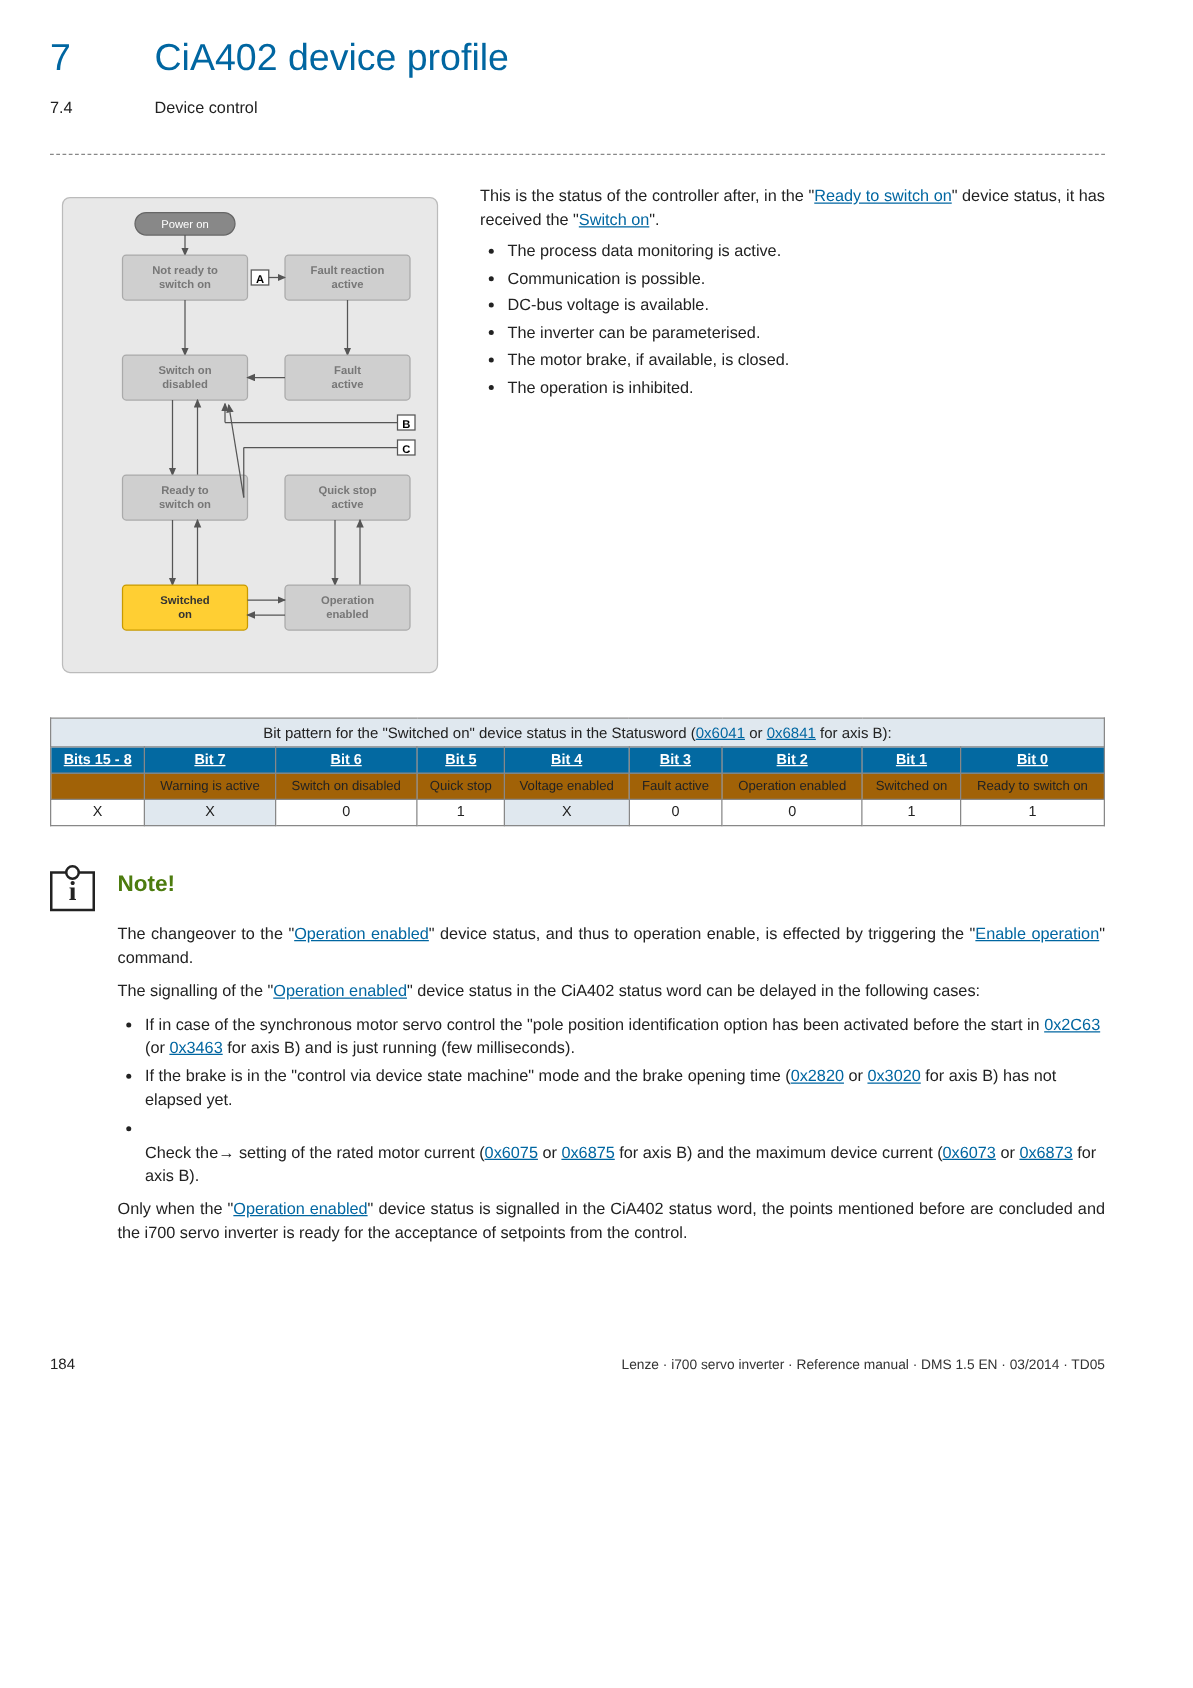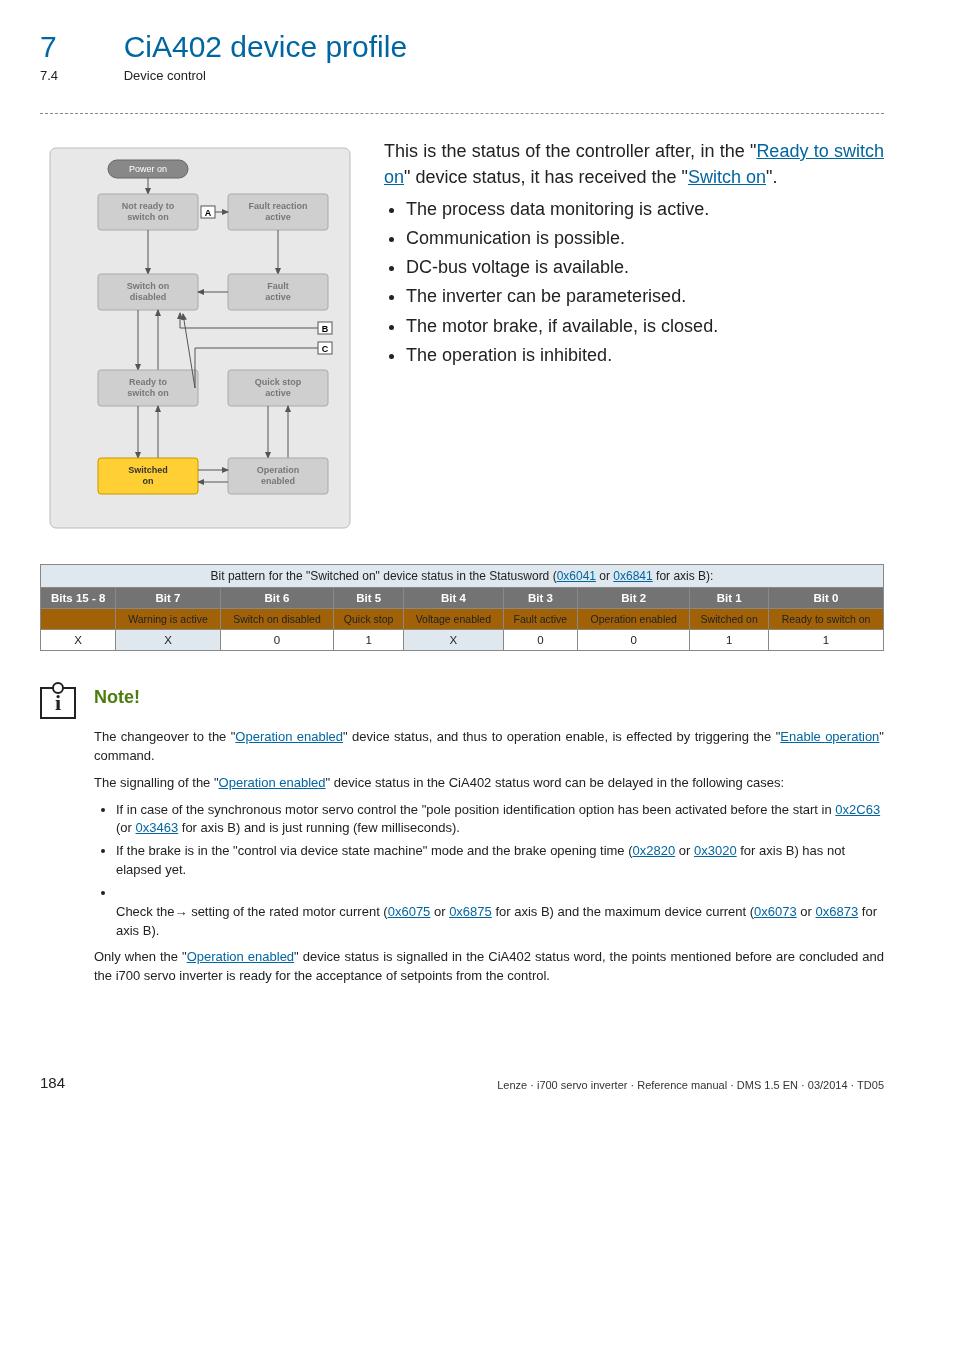--- a/index.html
+++ b/index.html
@@ -23,21 +23,21 @@
     font-weight: 400;
     vertical-align: top;
   }
   .chaptitle {
     display: inline-block;
     font-size: 30px;
     color: #0066a1;
     font-weight: 400;
   }
   .subrow {
-    margin-top: 4px;
+    margin-top: 14px;
   }
   .subnum {
     display: inline-block;
     width: 80px;
     font-size: 13px;
     color: #222;
   }
   .subtitle-small {
     display: inline-block;
     font-size: 13px;
@@ -66,21 +66,21 @@
     display: flex;
     gap: 24px;
     align-items: flex-start;
   }
   .diagram-wrap {
     flex: 0 0 auto;
   }
   .diagram-wrap svg { display: block; }
   .rightcol {
     flex: 1 1 auto;
-    font-size: 18px;
+    font-size: 13px;
     line-height: 1.45;
   }
   .rightcol ul {
     list-style: disc;
     padding-left: 22px;
     margin-top: 6px;
   }
   .rightcol li { margin-bottom: 3px; }
   a.link, .link {
     color: #0066a1;
@@ -102,23 +102,24 @@
     text-align: center;
     vertical-align: middle;
   }
   .bt-caption td {
     background: #e0e8ef;
     text-align: left;
     padding: 5px 8px;
     font-size: 12px;
   }
   .bt-head th {
-    background: #737373;
+    background: #0369a1;
     color: #fff;
     font-weight: bold;
+    text-decoration: underline;
   }
   .bt-labels td {
     background: #a16207;
     font-size: 10.5px;
   }
   .note-block {
     margin-top: 36px;
     display: flex;
     gap: 18px;
     align-items: flex-start;
@@ -171,21 +172,21 @@
     line-height: 1.45;
     margin-bottom: 4px;
   }
   .footer {
     display: flex;
     justify-content: space-between;
     align-items: flex-end;
     margin-top: 80px;
     font-size: 11px;
   }
-  .footer-left { font-size: 15px; }
+  .footer-left { font-size: 12px; }
   .footer-right { color: #333; }
 </style>
 </head>
 <body>
 
 <div class="page">
 
   <div>
     <span class="chapnum">7</span>
     <span class="chaptitle">CiA402 device profile</span>

